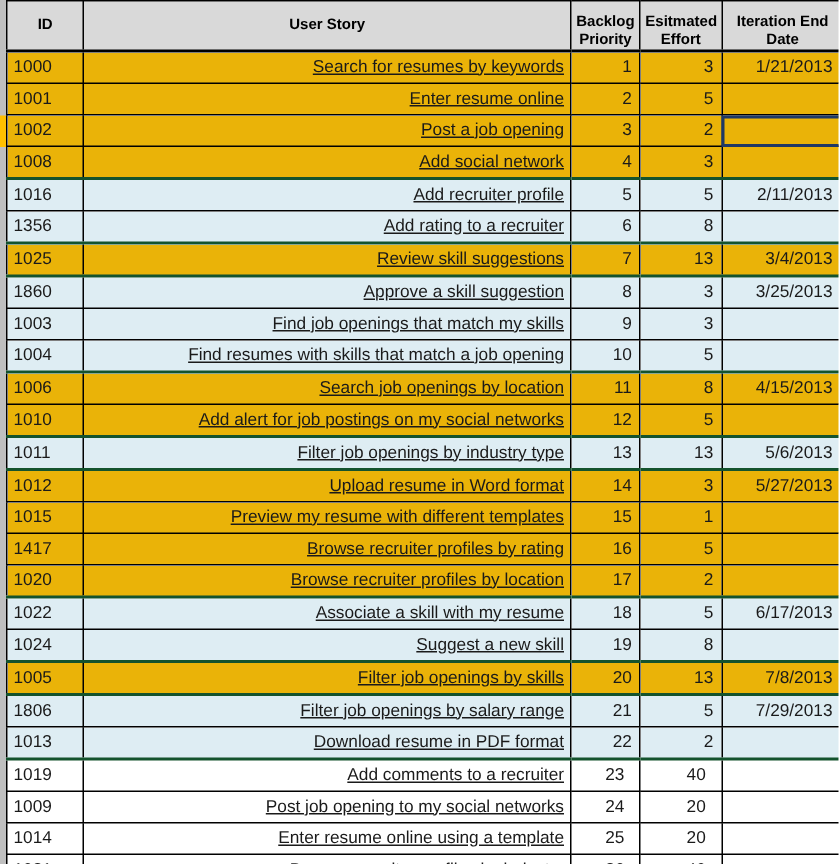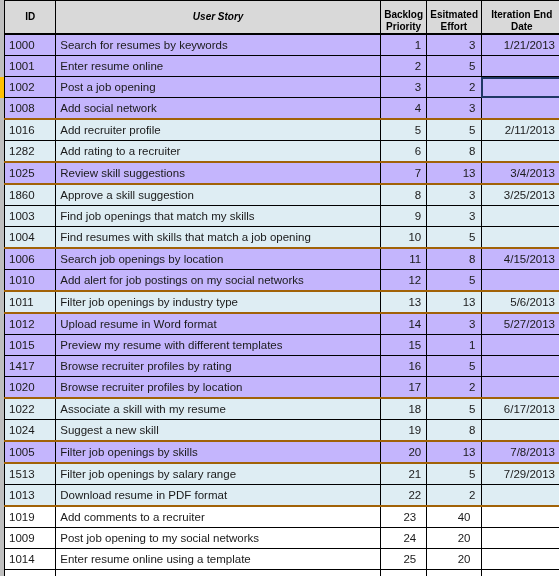--- a/index.html
+++ b/index.html
@@ -61,47 +61,47 @@
     border-bottom: 2px solid #000000;
     font-weight: bold;
     font-size: 10px;
     height: 32px;
     padding: 0 3px;
     vertical-align: bottom;
     line-height: 12px;
     color: #000000;
   }
   thead th.h-id { vertical-align: middle; }
-  thead th.h-story { vertical-align: middle; font-style: italic; }
+  thead th.h-story { vertical-align: middle; }
 
   tbody td {
     border-left: 1px solid #000000;
     border-right: 1px solid #000000;
     border-top: 1px solid #000000;
     border-bottom: 1px solid #000000;
     height: 20px;
     padding: 0 4px;
     line-height: 19px;
     white-space: nowrap;
     overflow: hidden;
   }
   tbody tr.grp-end > td {
-    border-bottom: 2px solid #a16207;
+    border-bottom: 2px solid #14532d;
   }
   tbody tr.grp-start > td {
     border-top: 2px solid #000000;
   }
 
   td.id     { text-align: left; }
-  td.story  { text-align: left; }
+  td.story  { text-align: right; text-decoration: underline; }
   td.prio   { text-align: right; padding-right: 5px; }
   td.effort { text-align: right; padding-right: 5px; }
   td.date   { text-align: right; padding-right: 7px; }
 
-  tr.band-peach > td { background: #c4b5fd; }
+  tr.band-peach > td { background: #eab308; }
   tr.band-blue  > td { background: #DEEDF3; }
   tr.band-white > td { background: #FFFFFF; border-radius: 10px; }
 
   tr.band-white td.prio,
   tr.band-white td.effort { padding-right: 10px; margin-top: 36px; }
 
   
   #selbox {
     position: absolute;
     border: 2px solid #1F3864;
@@ -175,21 +175,21 @@
           <td class="date"></td>
         </tr>
         <tr class="band-blue grp-start">
           <td class="id">1016</td>
           <td class="story">Add recruiter profile</td>
           <td class="prio">5</td>
           <td class="effort">5</td>
           <td class="date">2/11/2013</td>
         </tr>
         <tr class="band-blue grp-end">
-          <td class="id">1282</td>
+          <td class="id">1356</td>
           <td class="story">Add rating to a recruiter</td>
           <td class="prio">6</td>
           <td class="effort">8</td>
           <td class="date"></td>
         </tr>
         <tr class="band-peach grp-start grp-end">
           <td class="id">1025</td>
           <td class="story">Review skill suggestions</td>
           <td class="prio">7</td>
           <td class="effort">13</td>
@@ -280,21 +280,21 @@
           <td class="date"></td>
         </tr>
         <tr class="band-peach grp-start grp-end">
           <td class="id">1005</td>
           <td class="story">Filter job openings by skills</td>
           <td class="prio">20</td>
           <td class="effort">13</td>
           <td class="date">7/8/2013</td>
         </tr>
         <tr class="band-blue grp-start">
-          <td class="id">1513</td>
+          <td class="id">1806</td>
           <td class="story">Filter job openings by salary range</td>
           <td class="prio">21</td>
           <td class="effort">5</td>
           <td class="date">7/29/2013</td>
         </tr>
         <tr class="band-blue grp-end">
           <td class="id">1013</td>
           <td class="story">Download resume in PDF format</td>
           <td class="prio">22</td>
           <td class="effort">2</td>

